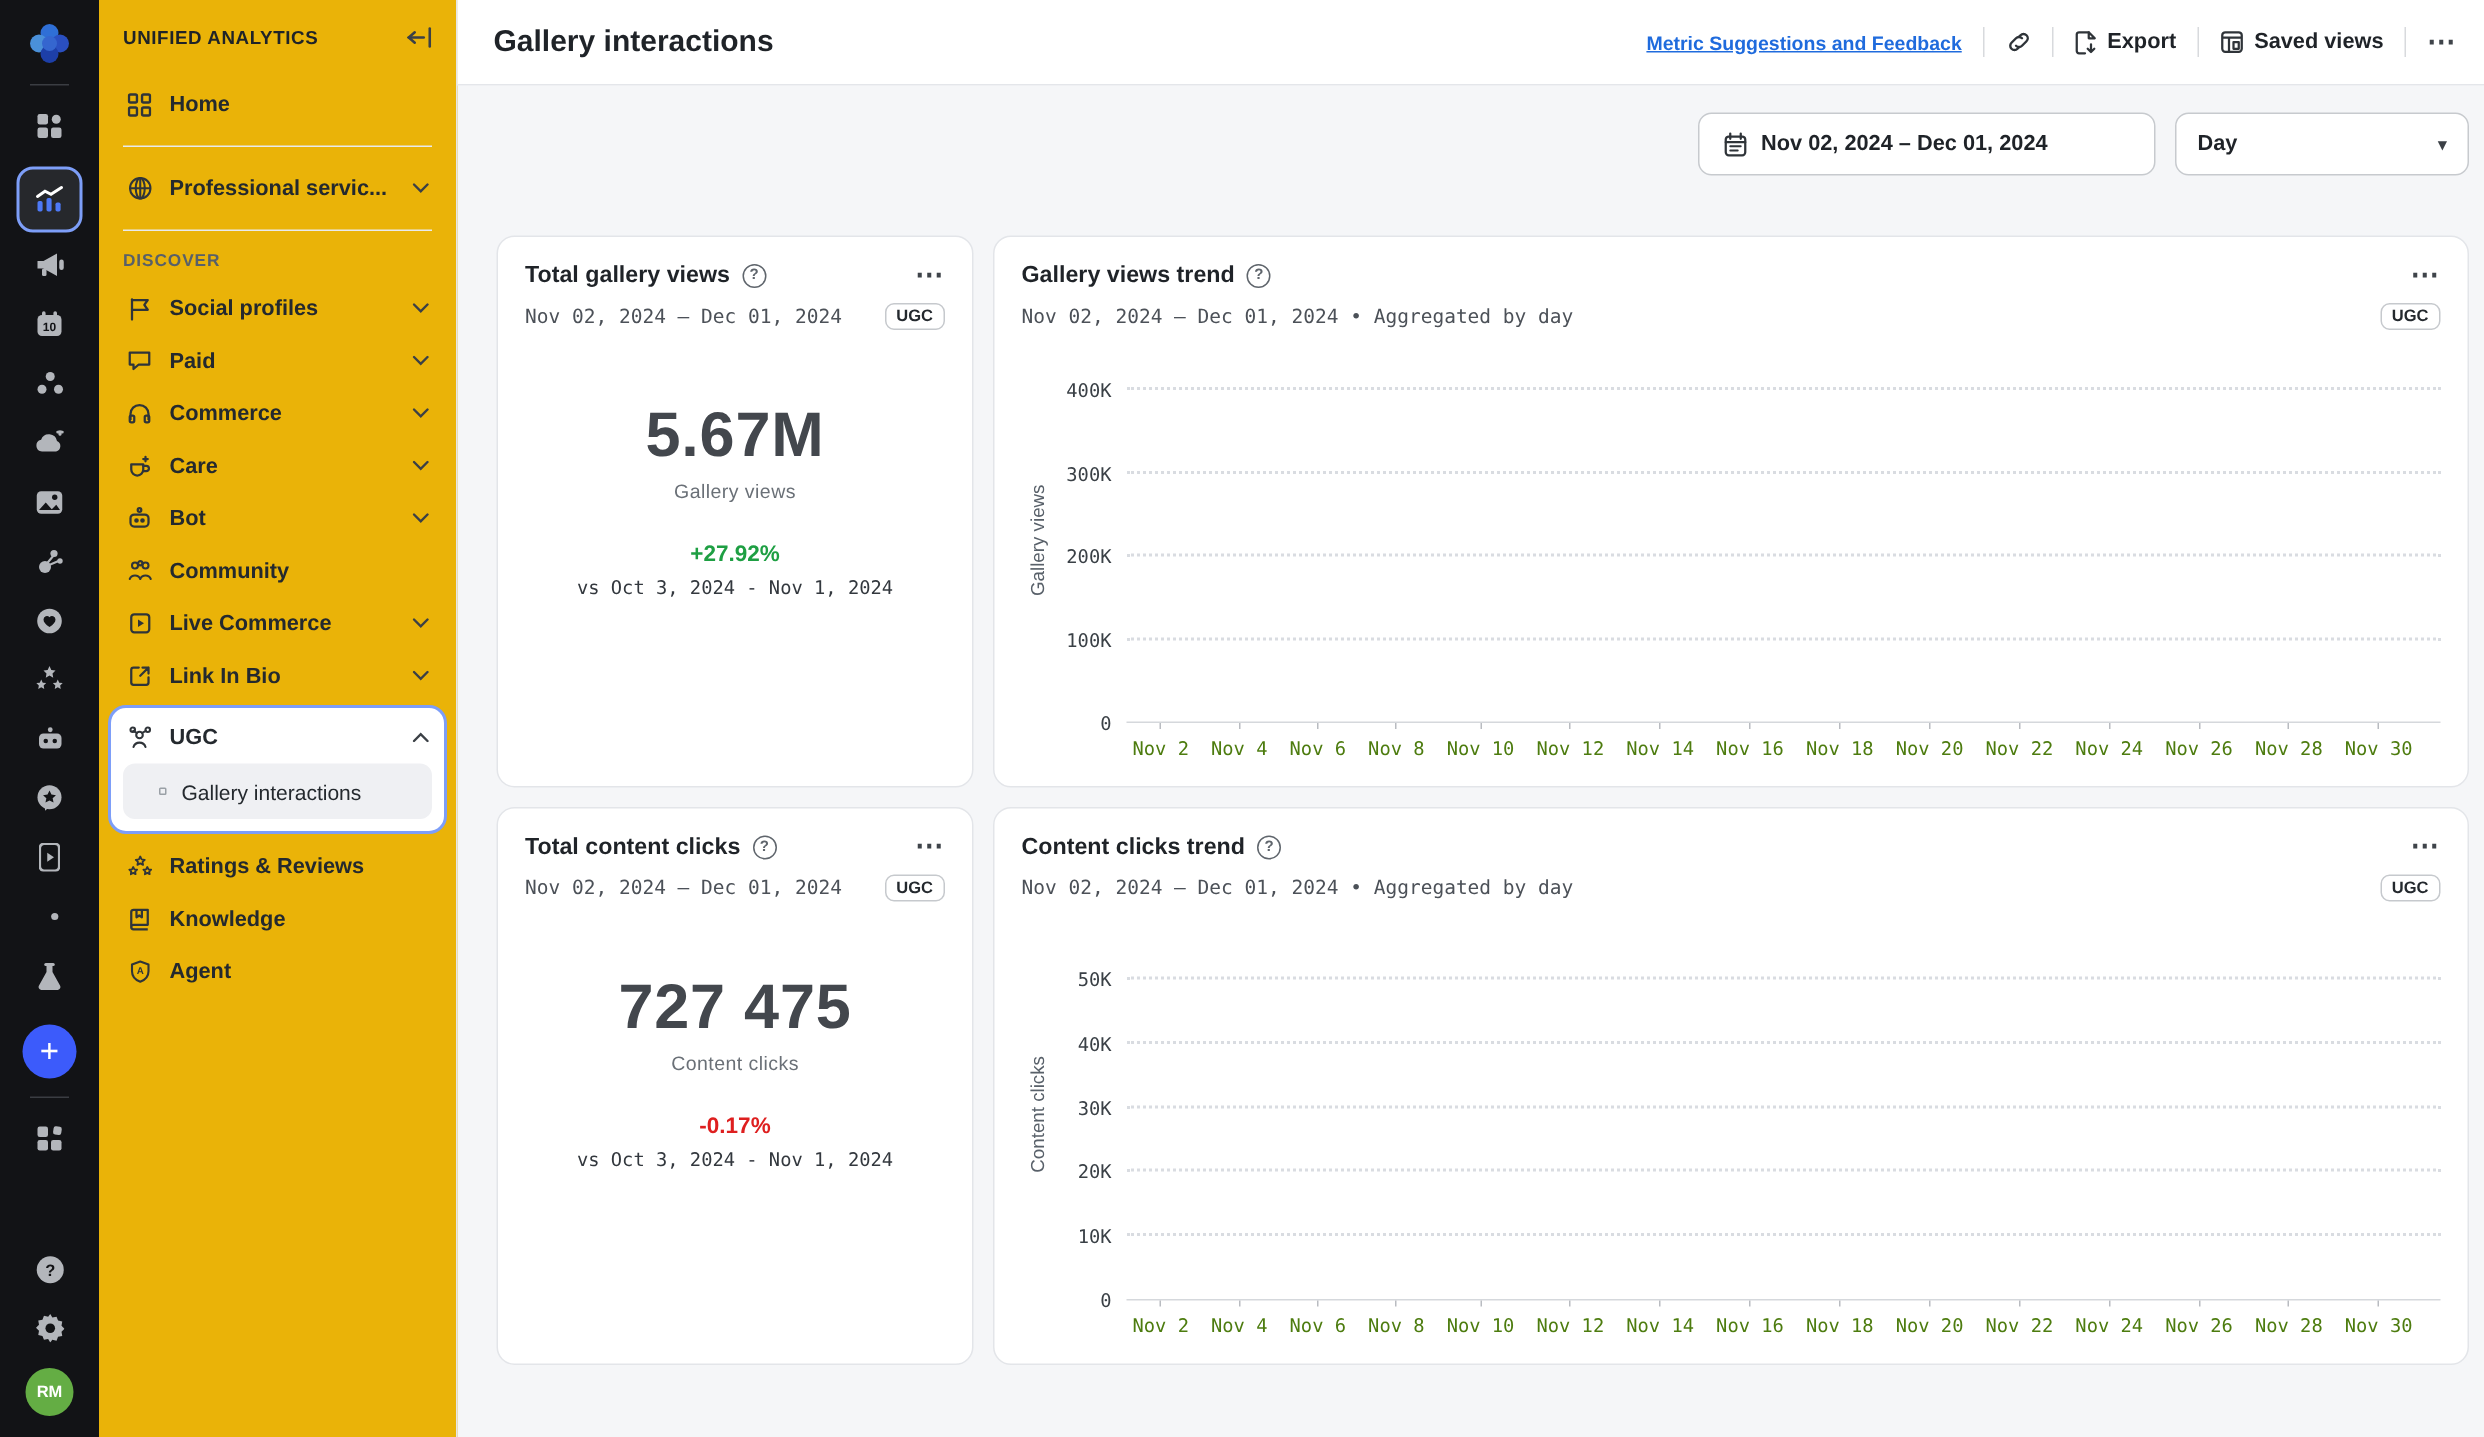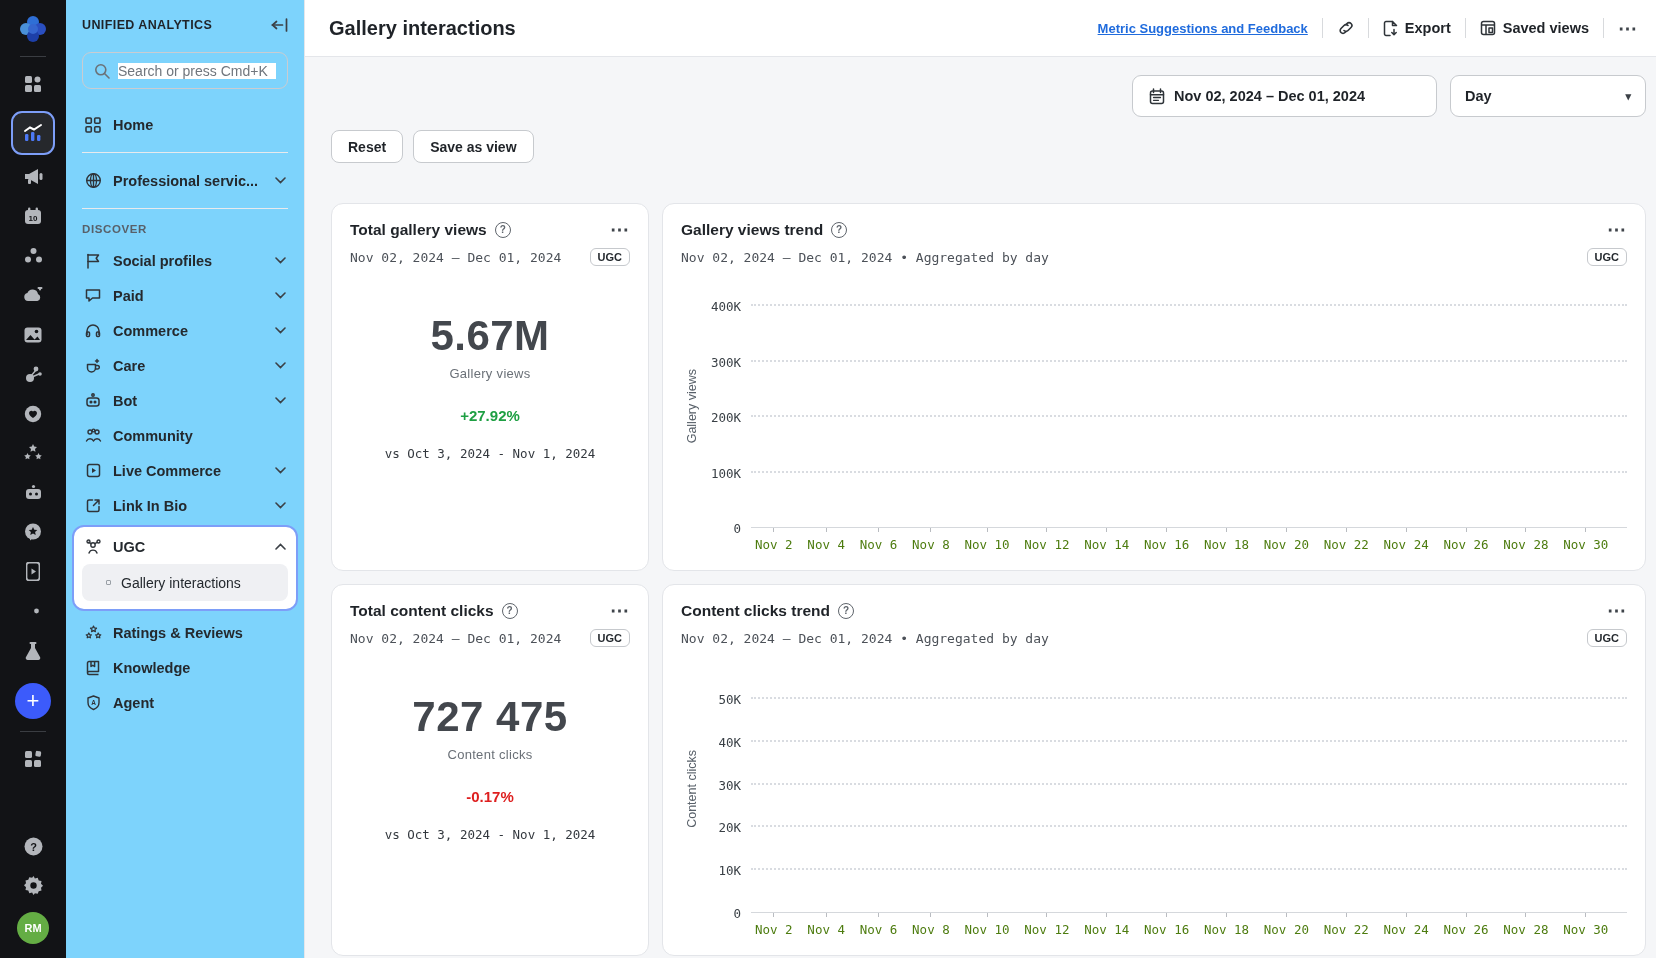--- a/index.html
+++ b/index.html
@@ -11,21 +11,21 @@
   .rail { width:66px; background:#121316; display:flex; flex-direction:column; align-items:center; padding:12px 0 14px; flex:0 0 66px; }
   .rail .ricon { width:34px; height:26px; display:flex; align-items:center; justify-content:center; color:#b3b6bb; margin-bottom:13.5px; cursor:pointer; flex:0 0 auto; }
   .rail .logo { margin-bottom:8px; height:34px; }
   .rail-div { width:26px; height:1px; background:#3a3d42; margin:2px 0 14px; }
   .ricon.active-wrap { border:2.5px solid #7d9ef8; border-radius:11px; width:44px; height:44px; background:#26282c; margin-bottom:9px; }
   .plus-btn { width:36px; height:36px; border-radius:50%; background:#3c5bfb; color:#fff; font-size:22px; display:flex; align-items:center; justify-content:center; margin:6px 0 10px; cursor:pointer; }
   .rail-bottom { margin-top:auto; display:flex; flex-direction:column; align-items:center; }
   .avatar { width:32px; height:32px; border-radius:50%; background:#64ad44; color:#fff; font-size:11px; font-weight:bold; display:flex; align-items:center; justify-content:center; cursor:pointer; }
 
   
-  .sidenav { width:239px; flex:0 0 239px; background:#7dd3fc; border-right:1px solid #e4e6ea; padding:18px 16px 10px; overflow:hidden; }
+  .sidenav { width:239px; flex:0 0 239px; background:#eab308; border-right:1px solid #e4e6ea; padding:18px 16px 10px; overflow:hidden; }
   .sn-head { display:flex; align-items:center; justify-content:space-between; margin-bottom:20px; }
   .sn-title { font-size:12.5px; font-weight:bold; letter-spacing:.4px; }
   .collapse { color:#3b4046; cursor:pointer; display:flex; }
   .search { display:flex; align-items:center; gap:8px; border:1px solid #caccd1; border-radius:9px; height:37px; padding:0 11px; margin-bottom:18px; color:#6b7177; }
   .search input { border:none; outline:none; font-size:14px; width:100%; font-family:inherit; color:#1f2328; }
   .search input::placeholder { color:#70767d; }
   .nav-row { display:flex; align-items:center; gap:11px; height:35px; font-size:14.5px; font-weight:bold; color:#24292e; cursor:pointer; padding:0 2px; }
   .nav-row .nicon { width:18px; display:flex; justify-content:center; color:#2f3439; flex:0 0 18px; }
   .nav-row .chev { margin-left:auto; color:#3b4046; display:flex; }
   .sn-div { height:1px; background:#e8eaed; margin:10px 0; }
@@ -61,21 +61,21 @@
   .card-head .dots { margin-left:auto; }
   .card-sub { display:flex; align-items:center; margin-top:9px; font-size:13px; color:#4c5158; }
   .badge { margin-left:auto; border:1px solid #c6c9cd; border-radius:6px; font-size:11px; font-weight:bold; padding:2px 7px; color:#24292e; background:#fff; }
 
   .stat-body { position:absolute; left:0; right:0; top:108px; display:flex; flex-direction:column; align-items:center; }
   .stat-value { font-size:42px; font-weight:600; color:#43474d; letter-spacing:.5px; }
   .stat-label { font-size:13px; color:#6a7077; margin-top:6px; letter-spacing:.3px; }
   .stat-delta { font-size:15px; font-weight:bold; margin-top:26px; }
   .stat-delta.up { color:#1e9f43; }
   .stat-delta.down { color:#de1f1f; }
-  .stat-compare { font-size:12.5px; color:#33383e; margin-top:22px; }
+  .stat-compare { font-size:12.5px; color:#33383e; margin-top:6px; }
 
   .chart-body { display:grid; grid-template-columns:22px 48px 1fr; grid-template-rows:1fr 30px; margin-top:18px; }
   .ylabel-rot { grid-column:1; grid-row:1; writing-mode:vertical-rl; transform:rotate(180deg); font-size:12.5px; color:#586069; align-self:center; justify-self:center; }
   .ylabels { grid-column:2; grid-row:1; position:relative; }
   .ytick { position:absolute; right:10px; transform:translateY(50%); font-size:12.5px; color:#3a4046; font-family:"DejaVu Sans Mono", monospace; }
   .plot { grid-column:3; grid-row:1; position:relative; }
   .gridline { position:absolute; left:0; right:0; border-top:2px dotted #d9dce1; }
   .gridline.zero { border-top:1.5px solid #d5d8dc; }
   .bars { position:absolute; left:4px; right:4px; top:0; bottom:0; display:flex; align-items:flex-end; gap:5px; }
   .cell { flex:1; display:flex; align-items:flex-end; }
@@ -239,29 +239,20 @@
     <span class="sn-title">UNIFIED ANALYTICS</span>
     <span class="collapse">
       <svg width="17" height="14" viewBox="0 0 17 14" fill="none" stroke="currentColor" stroke-width="1.7" stroke-linecap="round">
           <path d="M15.5 1v12"></path>
           <path d="M1.5 7h10"></path>
           <path d="M5.5 3.5L1.5 7l4 3.5"></path>
         </svg>
     </span>
   </div>
 
-  <div class="search">
-    <span>
-      <svg width="16" height="16" viewBox="0 0 16 16" fill="none" stroke="currentColor" stroke-width="1.6">
-          <circle cx="6.8" cy="6.8" r="5"></circle>
-          <path d="M10.5 10.5L15 15" stroke-linecap="round"></path>
-        </svg>
-    </span>
-    <input placeholder="Search or press Cmd+K" style="">
-  </div>
 
   <div class="nav-row">
     <span class="nicon">
       <svg width="16" height="16" viewBox="0 0 16 16" fill="none" stroke="currentColor" stroke-width="1.6">
           <rect x="1" y="1" width="5.3" height="5.3" rx="1"></rect>
           <rect x="9.7" y="1" width="5.3" height="5.3" rx="1"></rect>
           <rect x="1" y="9.7" width="5.3" height="5.3" rx="1"></rect>
           <rect x="9.7" y="9.7" width="5.3" height="5.3" rx="1"></rect>
         </svg>
     </span>
@@ -516,24 +507,20 @@
             </svg>
         </span>
         <span>Nov 02, 2024 – Dec 01, 2024</span>
       </div>
       <div class="day-select">
         <span>Day</span>
         <span class="caret">▾</span>
       </div>
     </div>
 
-    <div class="actions2">
-      <button class="btn">Reset</button>
-      <button class="btn">Save as view</button>
-    </div>
 
     <div class="grid">
 
       <div class="card">
         <div class="card-head">
           <span class="card-title">Total gallery views</span>
           <span class="help">?</span>
           <span class="dots">⋯</span>
         </div>
         <div class="card-sub">

